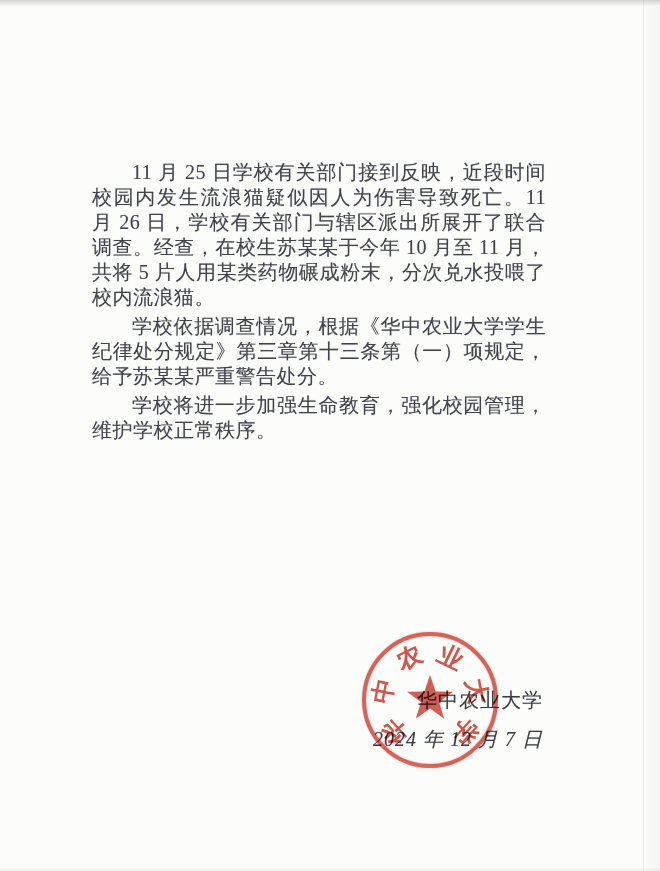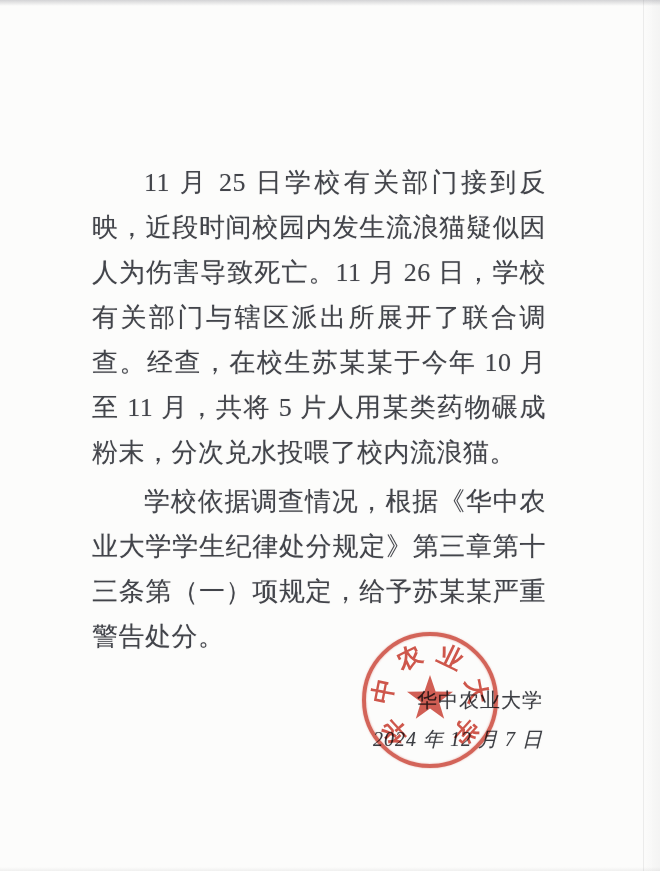--- a/index.html
+++ b/index.html
@@ -23,21 +23,21 @@
   .doc-title{
     position:absolute;top:100px;left:92px;width:454px;
     text-align:center;
     font-size:23px;font-weight:bold;color:#35373c;
     letter-spacing:3px;
     text-shadow:0 0 1px rgba(55,55,60,.35);
   }
   .body-text{
     position:absolute;top:160px;left:92px;width:454px;
     color:#42444a;
-    font-size:26px;line-height:45px;
+    font-size:20px;line-height:25px;
     letter-spacing:.5px;
     text-align:justify;
     text-shadow:0 0 1px rgba(60,60,66,.3);
   }
   .body-text p{margin:0 0 4px 0;text-indent:2em;}
 
   .signature-block{
     position:absolute;top:688px;left:338px;width:205px;
     color:#3c3e43;text-align:right;
     text-shadow:0 0 1px rgba(60,60,66,.3);
@@ -79,20 +79,21 @@
 <div class="page">
 
   <div class="edge-top"></div>
   <div class="edge-right"></div>
   <div class="edge-bottom"></div>
 
 
   <div class="body-text">
     <p>11 月 25 日学校有关部门接到反映，近段时间校园内发生流浪猫疑似因人为伤害导致死亡。11 月 26 日，学校有关部门与辖区派出所展开了联合调查。经查，在校生苏某某于今年 10 月至 11 月，共将 5 片人用某类药物碾成粉末，分次兑水投喂了校内流浪猫。</p>
     <p>学校依据调查情况，根据《华中农业大学学生纪律处分规定》第三章第十三条第（一）项规定，给予苏某某严重警告处分。</p>
+    <p>学校将进一步加强生命教育，强化校园管理，维护学校正常秩序。</p>
   </div>
 
   <div class="signature-block">
     <div class="signature-org">华中农业大学</div>
     <div class="signature-date">2024 年 12 月 7 日</div>
   </div>
 
   <div class="seal">
     <div class="seal-circle"></div>
     <div class="seal-star">

